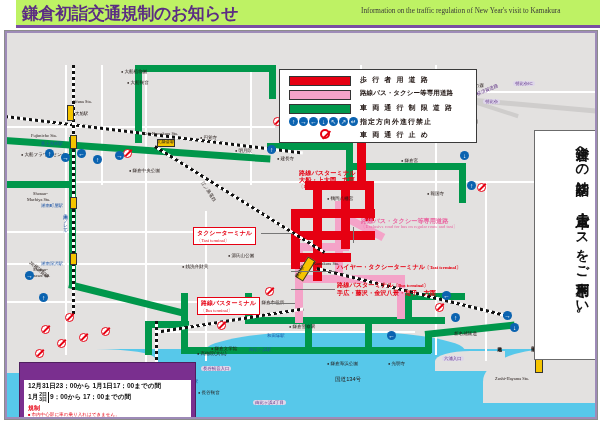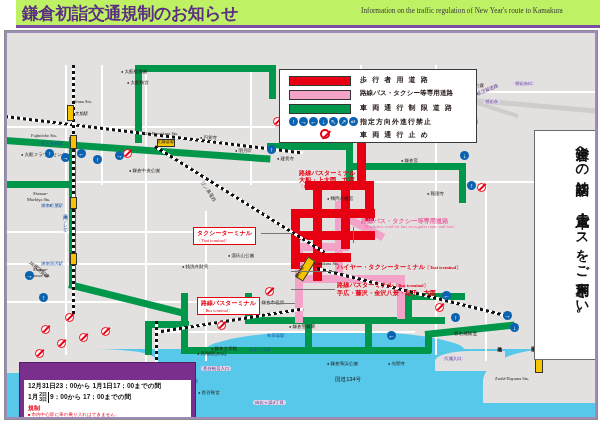--- a/index.html
+++ b/index.html
@@ -110,21 +110,21 @@
   .dmark{position:absolute;width:9px;height:9px;border-radius:50%;background:#0b63b0;
          color:#fff;font-size:6.5px;line-height:9px;text-align:center;}
 </style>
 </head>
 <body>
 
 <div id="page">
 
   <div class="hdr">
     <div class="hdr-title">鎌倉初詣交通規制のお知らせ</div>
-    <div class="hdr-sub">Information on the traffic regulation of  New Year's route to Kamakura</div>
+    <div class="hdr-sub">Information on the traffic regulation of  New Year's visit to Kamakura</div>
     <div class="hdr-rule"></div>
   </div>
 
   <div class="mapwrap">
 
     <div class="sea" style="left:0px;top:318px;width:592px;height:70px;"></div>
     <div class="sea" style="left:200px;top:300px;width:260px;height:40px;border-radius:50% 50% 0 0;"></div>
     <div class="sea" style="left:420px;top:330px;width:120px;height:30px;border-radius:60% 40% 0 0;"></div>
 
     <div class="blk" style="left:0px;top:318px;width:150px;height:24px;background:#e3e1e0;border-radius:0 40% 0 0;"></div>

